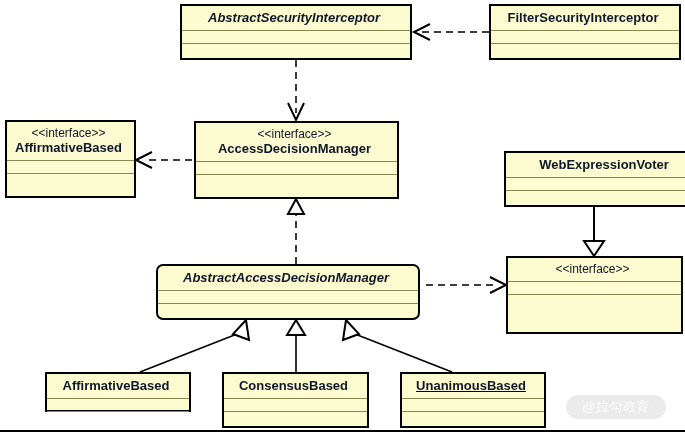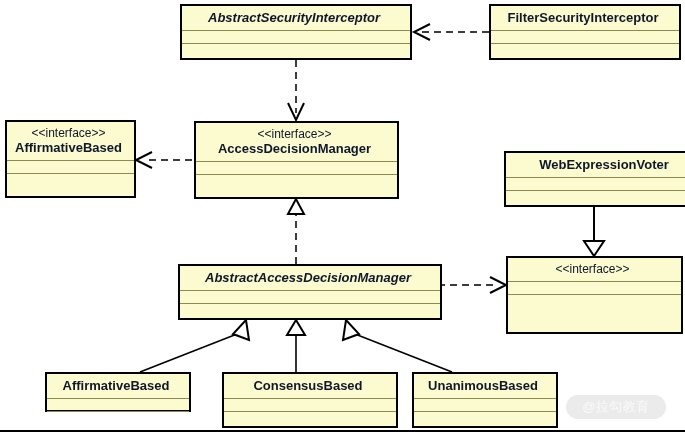--- a/index.html
+++ b/index.html
@@ -171,47 +171,47 @@
     <div class="uml-compartment"></div>
     <div class="uml-compartment last"></div>
   </div>
 
   <div class="uml-class" style="left:504px; top:151px; width:204px; height:56px;">
     <div class="uml-title">WebExpressionVoter</div>
     <div class="uml-compartment"></div>
     <div class="uml-compartment last"></div>
   </div>
 
-  <div class="uml-class" style="left:178px; top:264px; width:264px; height:56px;">
+  <div class="uml-class" style="left:156px; top:264px; width:264px; height:56px;border-radius:7px;">
     <div class="uml-title italic">AbstractAccessDecisionManager</div>
     <div class="uml-compartment"></div>
     <div class="uml-compartment last"></div>
   </div>
 
   <div class="uml-class" style="left:506px; top:256px; width:177px; height:78px;">
     <div class="uml-title">
       <span class="uml-stereotype">&lt;&lt;interface&gt;&gt;</span>
     </div>
     <div class="uml-compartment"></div>
     <div class="uml-compartment last"></div>
   </div>
 
   <div class="uml-class" style="left:45px; top:372px; width:146px; height:40px;">
     <div class="uml-title">AffirmativeBased</div>
     <div class="uml-compartment"></div>
     <div class="uml-compartment last"></div>
   </div>
 
-  <div class="uml-class" style="left:222px; top:372px; width:176px; height:56px;">
+  <div class="uml-class" style="left:222px; top:372px; width:147px; height:56px;">
     <div class="uml-title">ConsensusBased</div>
     <div class="uml-compartment"></div>
     <div class="uml-compartment last"></div>
   </div>
 
-  <div class="uml-class" style="left:412px; top:372px; width:146px; height:56px;">
+  <div class="uml-class" style="left:400px; top:372px; width:146px; height:56px;text-decoration:underline;">
     <div class="uml-title">UnanimousBased</div>
     <div class="uml-compartment"></div>
     <div class="uml-compartment last"></div>
   </div>
 
   <div class="watermark" style="left:566px; top:395px; width:100px; height:24px;">@拉勾教育</div>
 
   <div class="bottom-rule"></div>
 
 </div>

